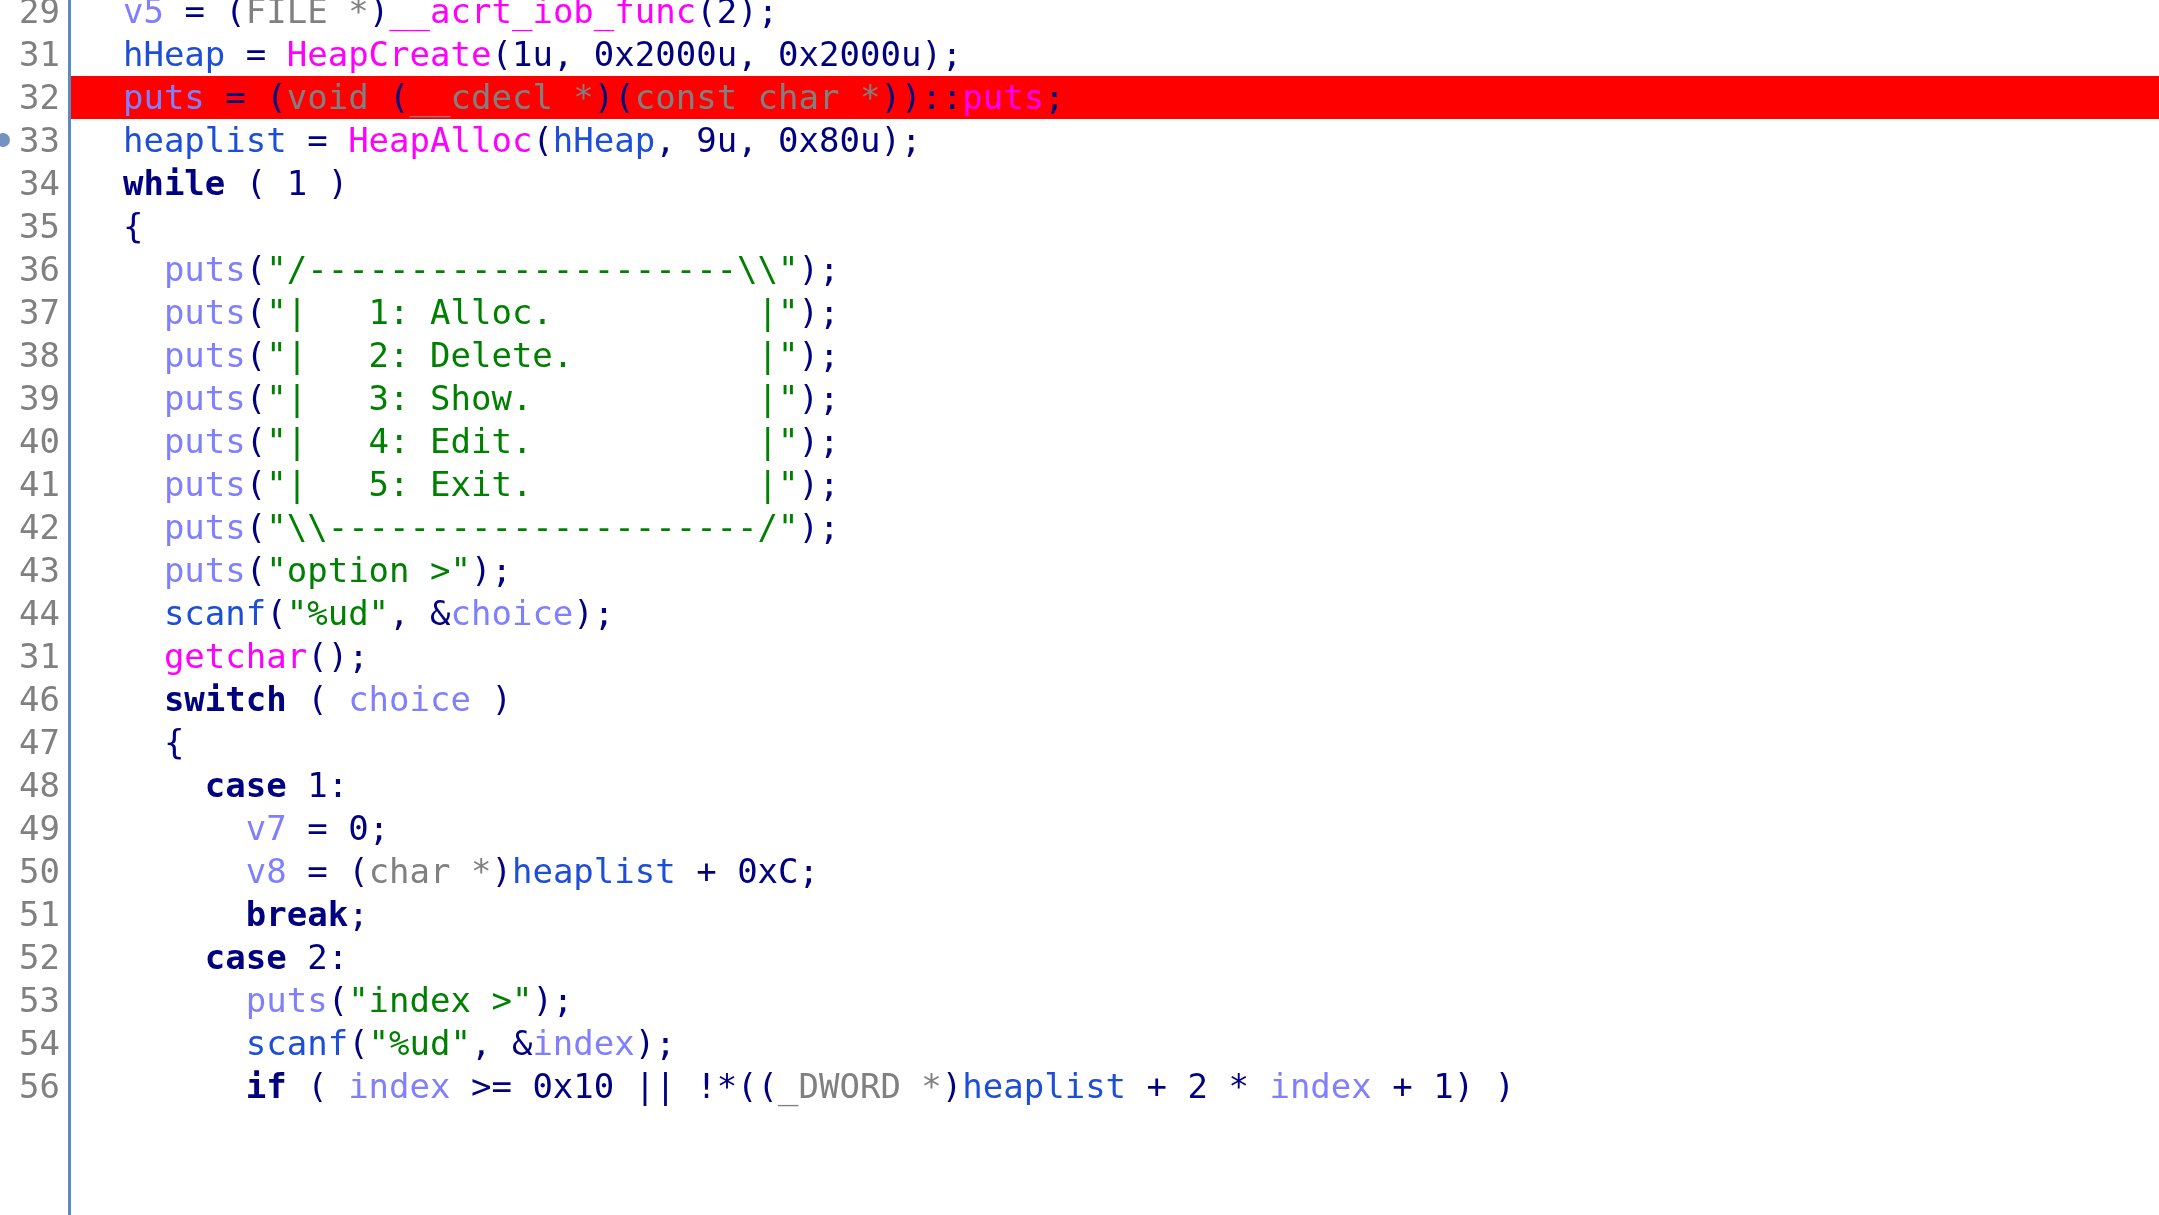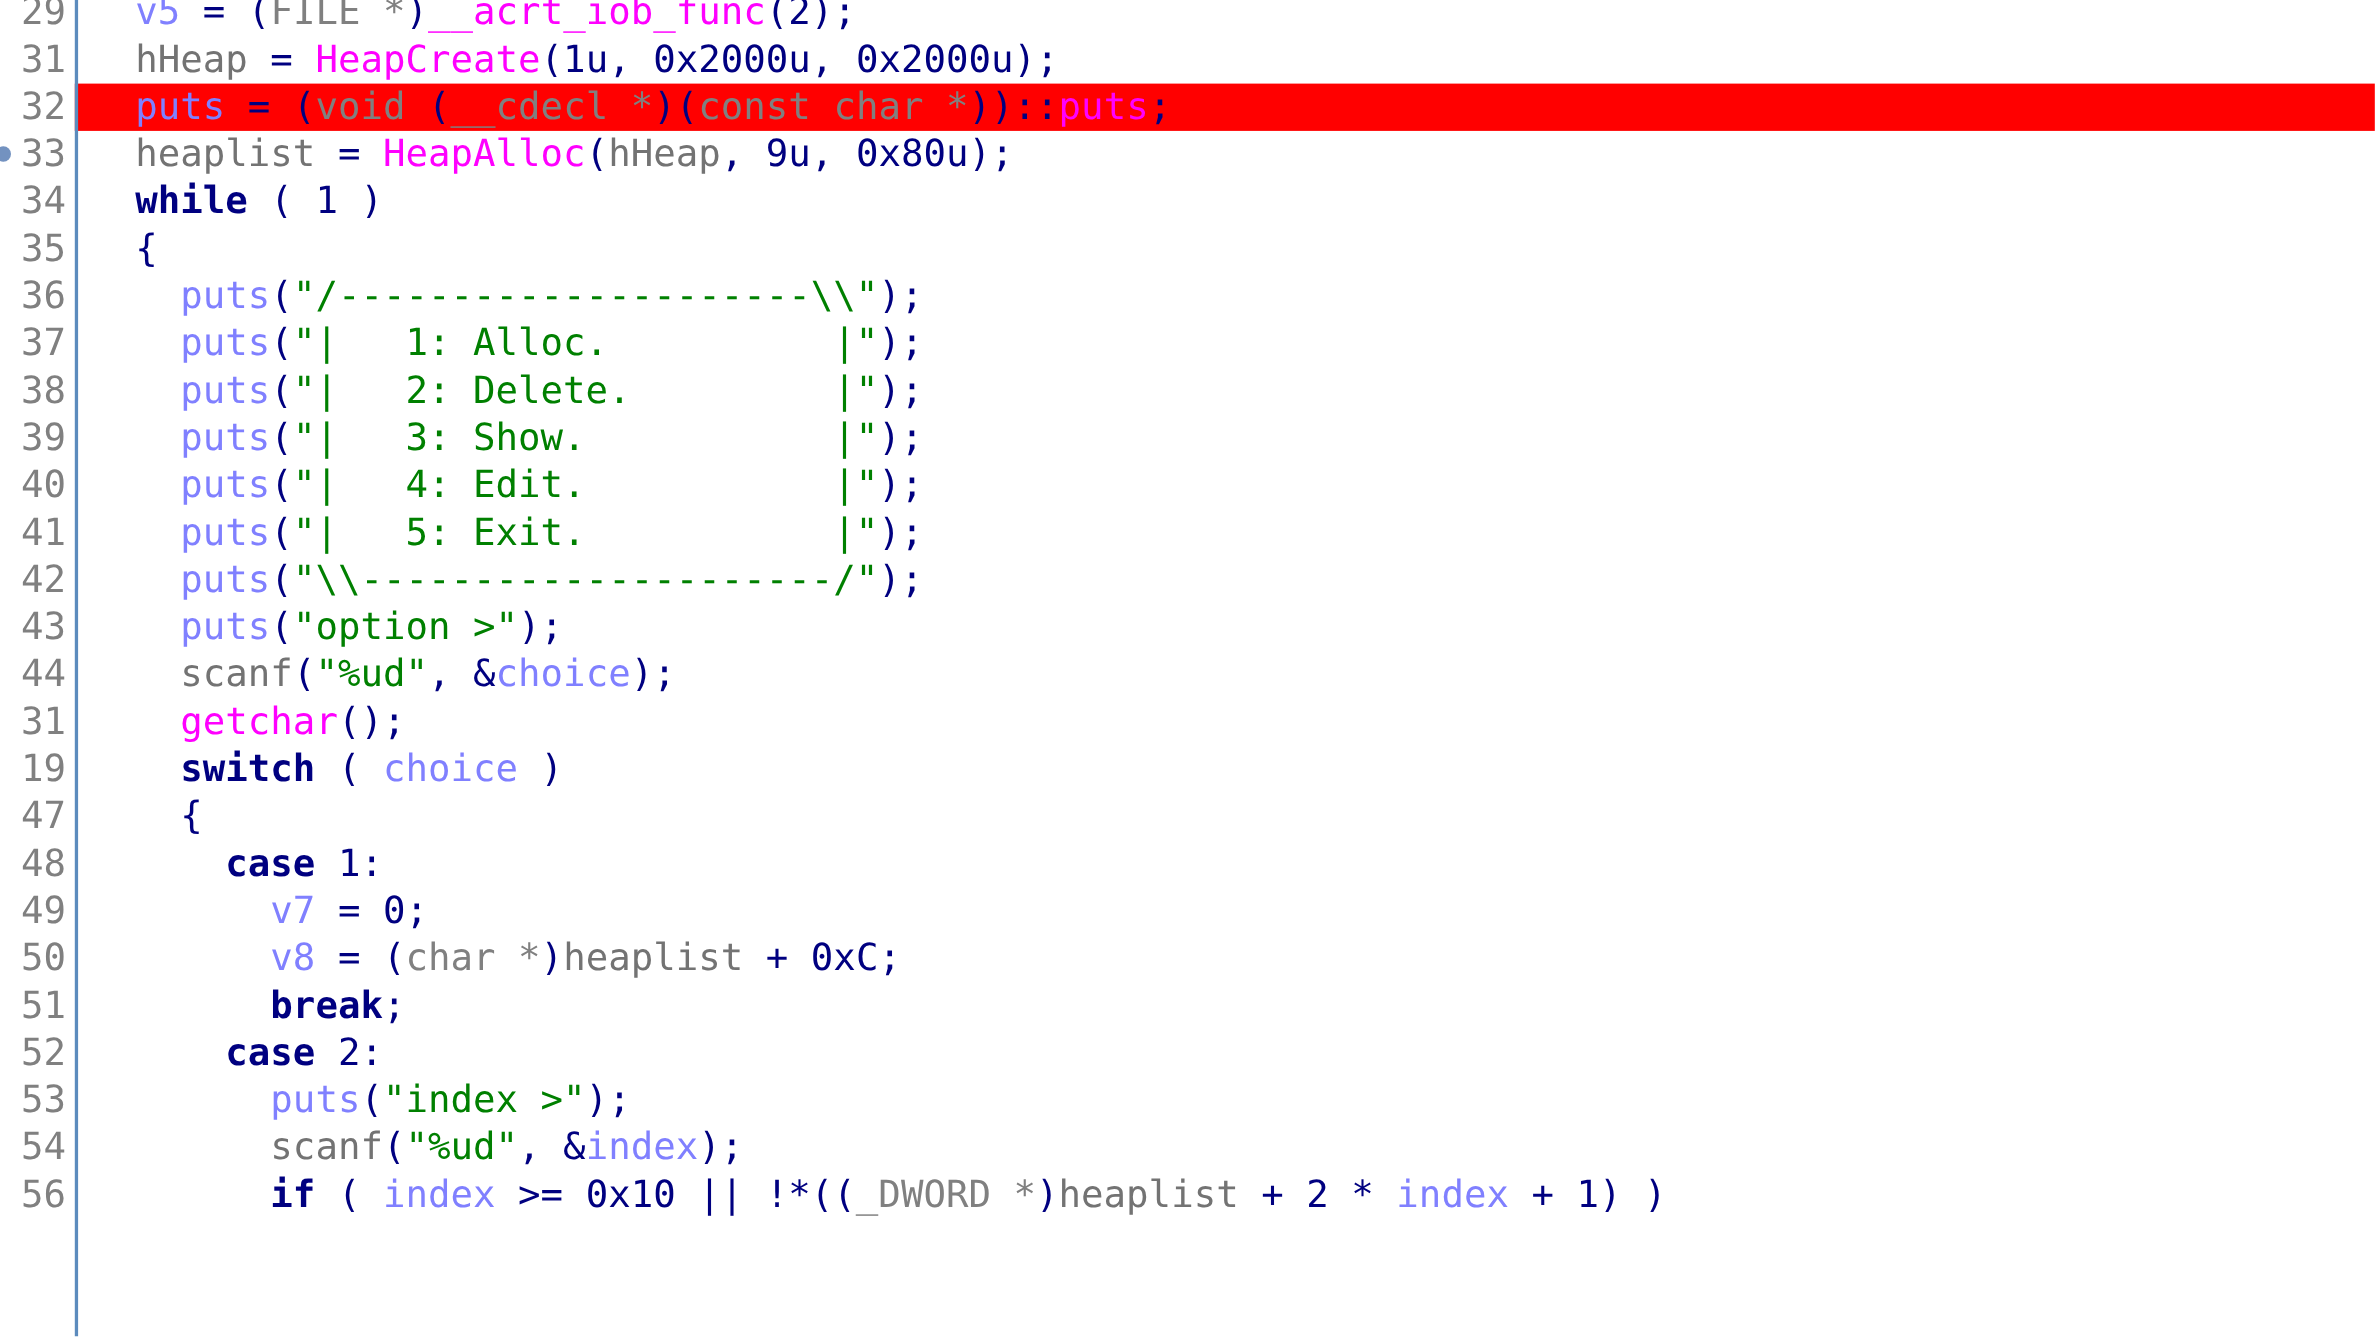--- a/index.html
+++ b/index.html
@@ -66,21 +66,21 @@
     position:absolute;left:0;top:0;width:68px;height:43px;
     background:#ffffff;z-index:1;
   }
 
   
   .kw   {color:#000080;font-weight:bold;}          
   .pun  {color:#000080;}
   .num2 {color:#000080;}
   .fn   {color:#ff00ff;}          
   .loc  {color:#8080ff;}          
-  .glb  {color:#737373;}          
+  .glb  {color:#1d4ed8;}          
   .str  {color:#008000;}          
   .typ  {color:#808080;}
 </style>
 </head>
 <body>
 
 <div id="view">
   <div class="gutter-marker">
     <div class="bp-dot" id="bpdot" style="top: 133px;"></div>
   </div>
@@ -95,21 +95,21 @@
       <div class="row"><span class="num">36</span><span class="txt"><span class="pun">    </span><span class="loc">puts</span><span class="pun">(</span><span class="str">"/---------------------\\"</span><span class="pun">);</span></span></div>
       <div class="row"><span class="num">37</span><span class="txt"><span class="pun">    </span><span class="loc">puts</span><span class="pun">(</span><span class="str">"|   1: Alloc.          |"</span><span class="pun">);</span></span></div>
       <div class="row"><span class="num">38</span><span class="txt"><span class="pun">    </span><span class="loc">puts</span><span class="pun">(</span><span class="str">"|   2: Delete.         |"</span><span class="pun">);</span></span></div>
       <div class="row"><span class="num">39</span><span class="txt"><span class="pun">    </span><span class="loc">puts</span><span class="pun">(</span><span class="str">"|   3: Show.           |"</span><span class="pun">);</span></span></div>
       <div class="row"><span class="num">40</span><span class="txt"><span class="pun">    </span><span class="loc">puts</span><span class="pun">(</span><span class="str">"|   4: Edit.           |"</span><span class="pun">);</span></span></div>
       <div class="row"><span class="num">41</span><span class="txt"><span class="pun">    </span><span class="loc">puts</span><span class="pun">(</span><span class="str">"|   5: Exit.           |"</span><span class="pun">);</span></span></div>
       <div class="row"><span class="num">42</span><span class="txt"><span class="pun">    </span><span class="loc">puts</span><span class="pun">(</span><span class="str">"\\---------------------/"</span><span class="pun">);</span></span></div>
       <div class="row"><span class="num">43</span><span class="txt"><span class="pun">    </span><span class="loc">puts</span><span class="pun">(</span><span class="str">"option &gt;"</span><span class="pun">);</span></span></div>
       <div class="row"><span class="num">44</span><span class="txt"><span class="pun">    </span><span class="glb">scanf</span><span class="pun">(</span><span class="str">"%ud"</span><span class="pun">, &amp;</span><span class="loc">choice</span><span class="pun">);</span></span></div>
       <div class="row"><span class="num">31</span><span class="txt"><span class="pun">    </span><span class="fn">getchar</span><span class="pun">();</span></span></div>
-      <div class="row"><span class="num">19</span><span class="txt"><span class="pun">    </span><span class="kw">switch</span><span class="pun"> ( </span><span class="loc">choice</span><span class="pun"> )</span></span></div>
+      <div class="row"><span class="num">46</span><span class="txt"><span class="pun">    </span><span class="kw">switch</span><span class="pun"> ( </span><span class="loc">choice</span><span class="pun"> )</span></span></div>
       <div class="row"><span class="num">47</span><span class="txt"><span class="pun">    {</span></span></div>
       <div class="row"><span class="num">48</span><span class="txt"><span class="pun">      </span><span class="kw">case</span><span class="pun"> </span><span class="num2">1</span><span class="pun">:</span></span></div>
       <div class="row"><span class="num">49</span><span class="txt"><span class="pun">        </span><span class="loc">v7</span><span class="pun"> = </span><span class="num2">0</span><span class="pun">;</span></span></div>
       <div class="row"><span class="num">50</span><span class="txt"><span class="pun">        </span><span class="loc">v8</span><span class="pun"> = </span><span class="pun">(</span><span class="typ">char </span><span class="typ">*</span><span class="pun">)</span><span class="glb">heaplist</span><span class="pun"> + </span><span class="num2">0xC</span><span class="pun">;</span></span></div>
       <div class="row"><span class="num">51</span><span class="txt"><span class="pun">        </span><span class="kw">break</span><span class="pun">;</span></span></div>
       <div class="row"><span class="num">52</span><span class="txt"><span class="pun">      </span><span class="kw">case</span><span class="pun"> </span><span class="num2">2</span><span class="pun">:</span></span></div>
       <div class="row"><span class="num">53</span><span class="txt"><span class="pun">        </span><span class="loc">puts</span><span class="pun">(</span><span class="str">"index &gt;"</span><span class="pun">);</span></span></div>
       <div class="row"><span class="num">54</span><span class="txt"><span class="pun">        </span><span class="glb">scanf</span><span class="pun">(</span><span class="str">"%ud"</span><span class="pun">, &amp;</span><span class="loc">index</span><span class="pun">);</span></span></div>
       <div class="row"><span class="num">56</span><span class="txt"><span class="pun">        </span><span class="kw">if</span><span class="pun"> ( </span><span class="loc">index</span><span class="pun"> &gt;= </span><span class="num2">0x10</span><span class="pun"> || !*((</span><span class="typ">_DWORD </span><span class="typ">*</span><span class="pun">)</span><span class="glb">heaplist</span><span class="pun"> + </span><span class="num2">2</span><span class="pun"> * </span><span class="loc">index</span><span class="pun"> + </span><span class="num2">1</span><span class="pun">) )</span></span></div>
     </div>

